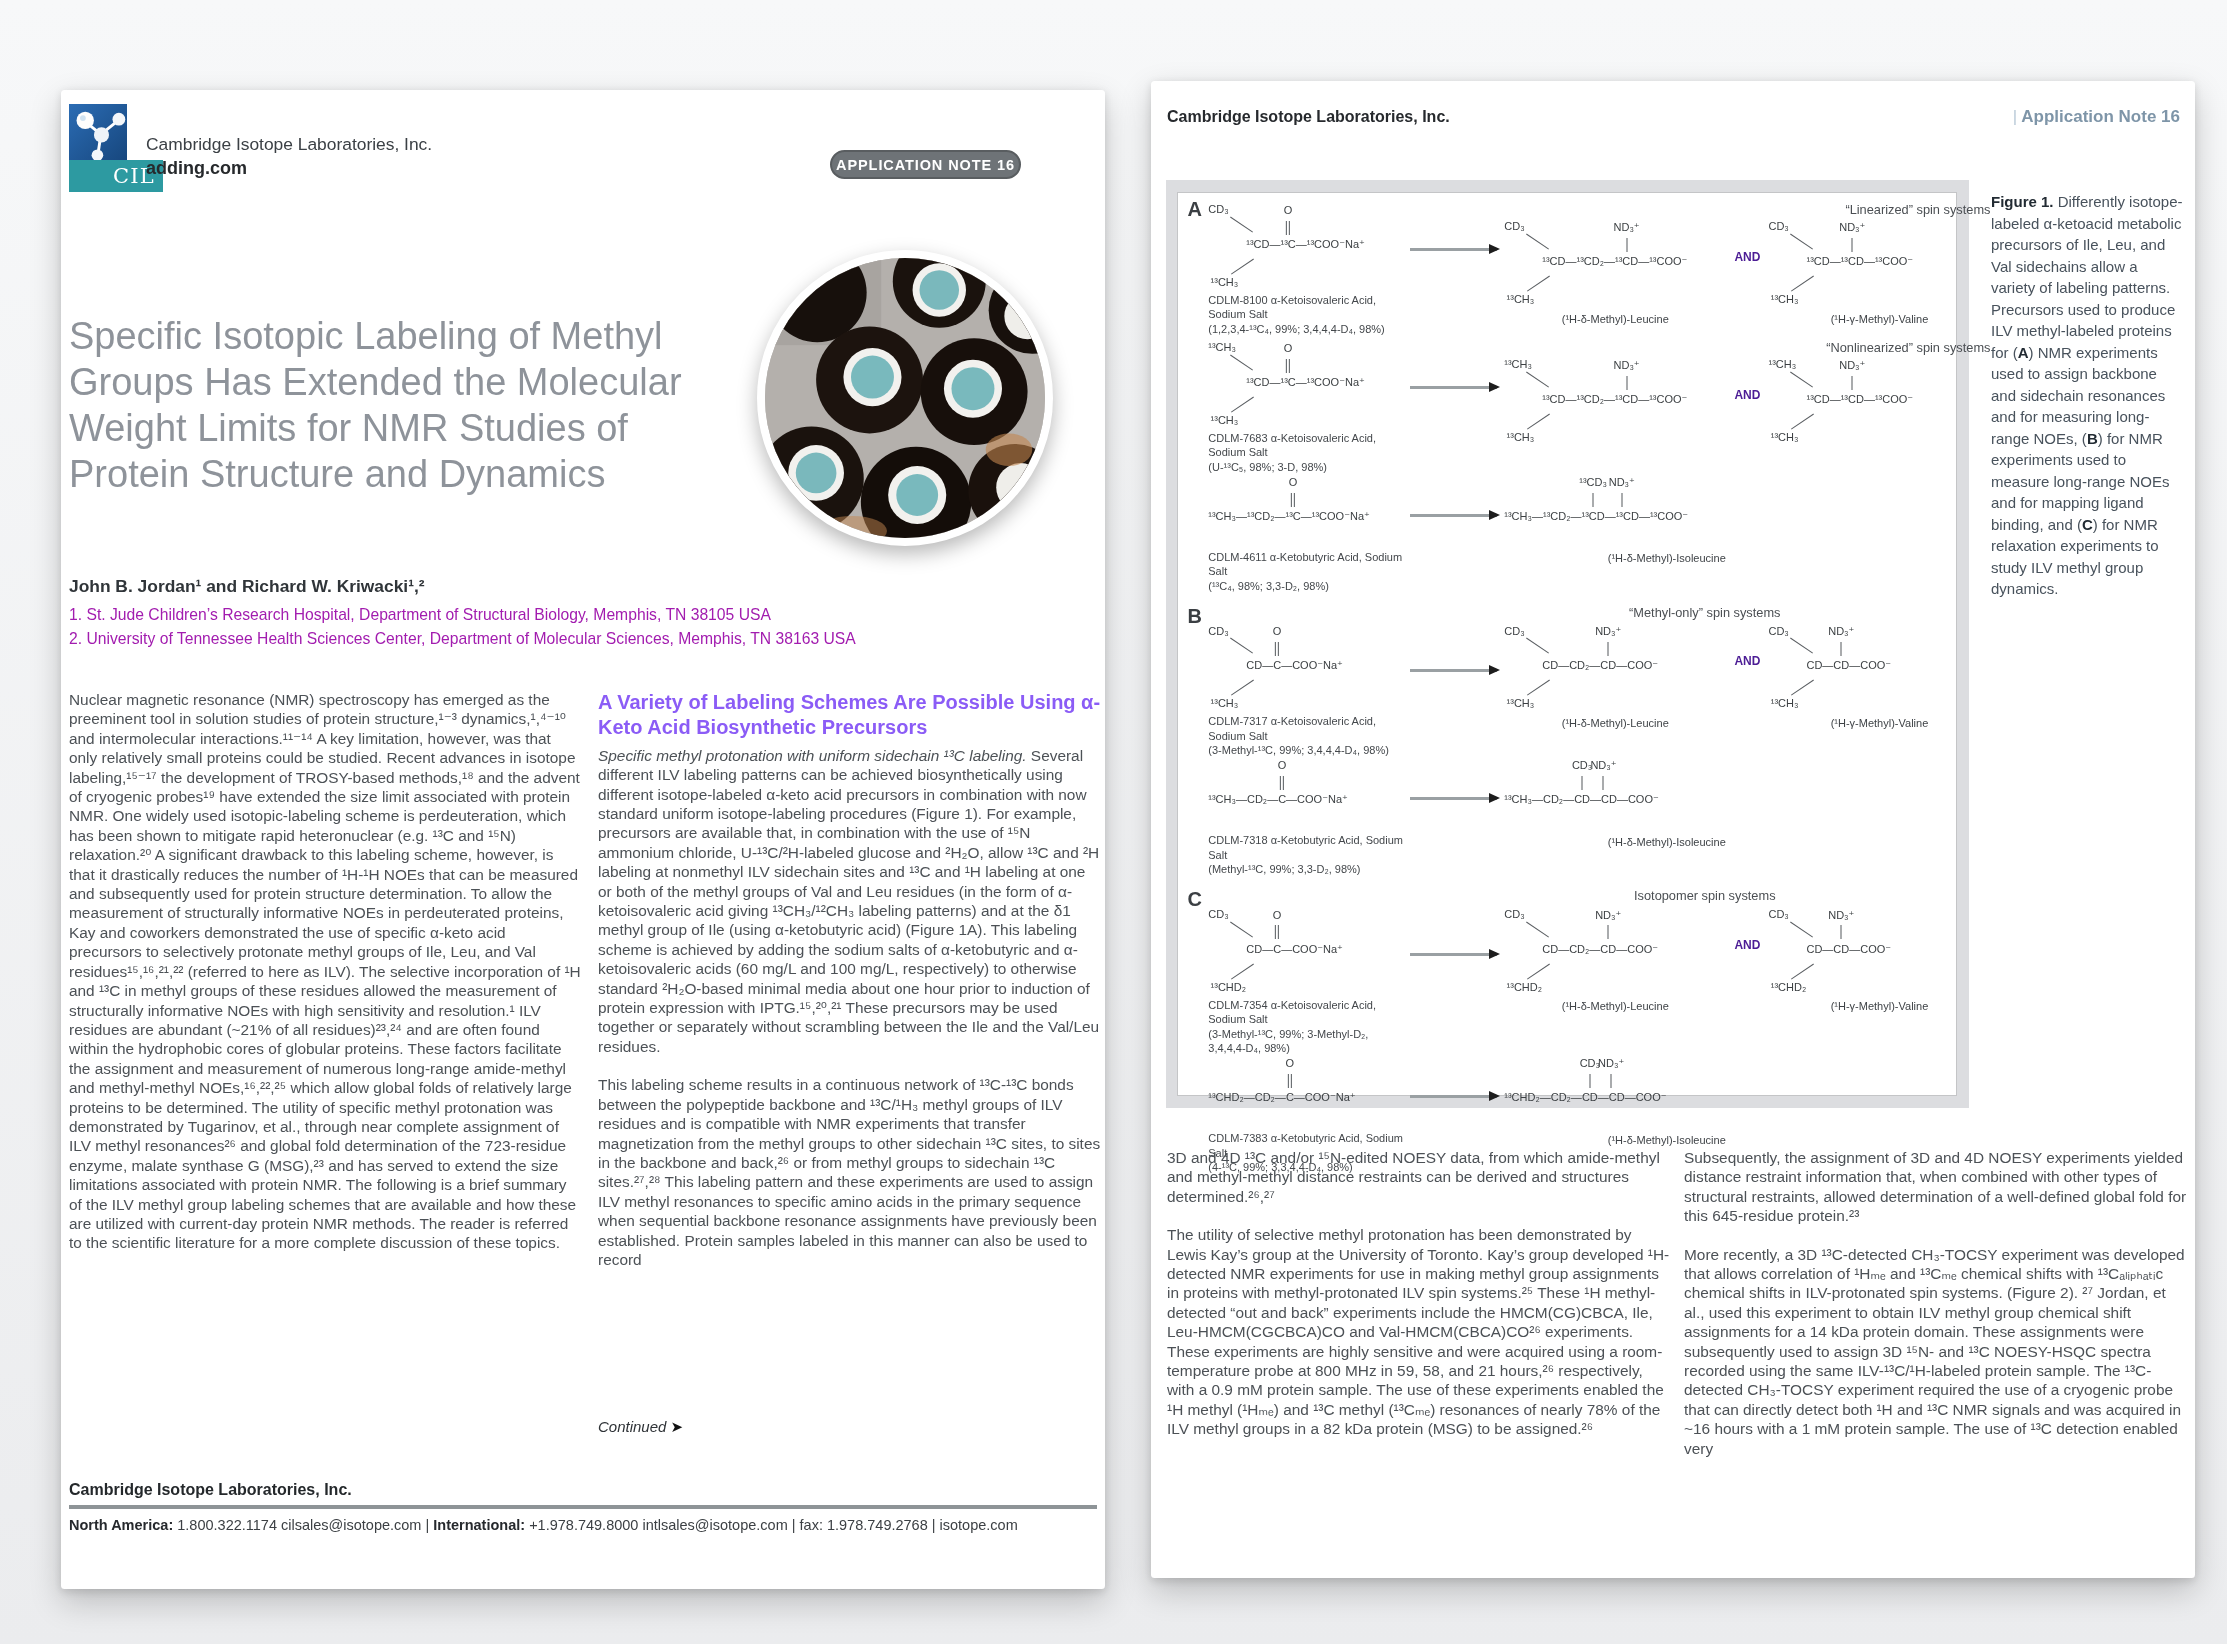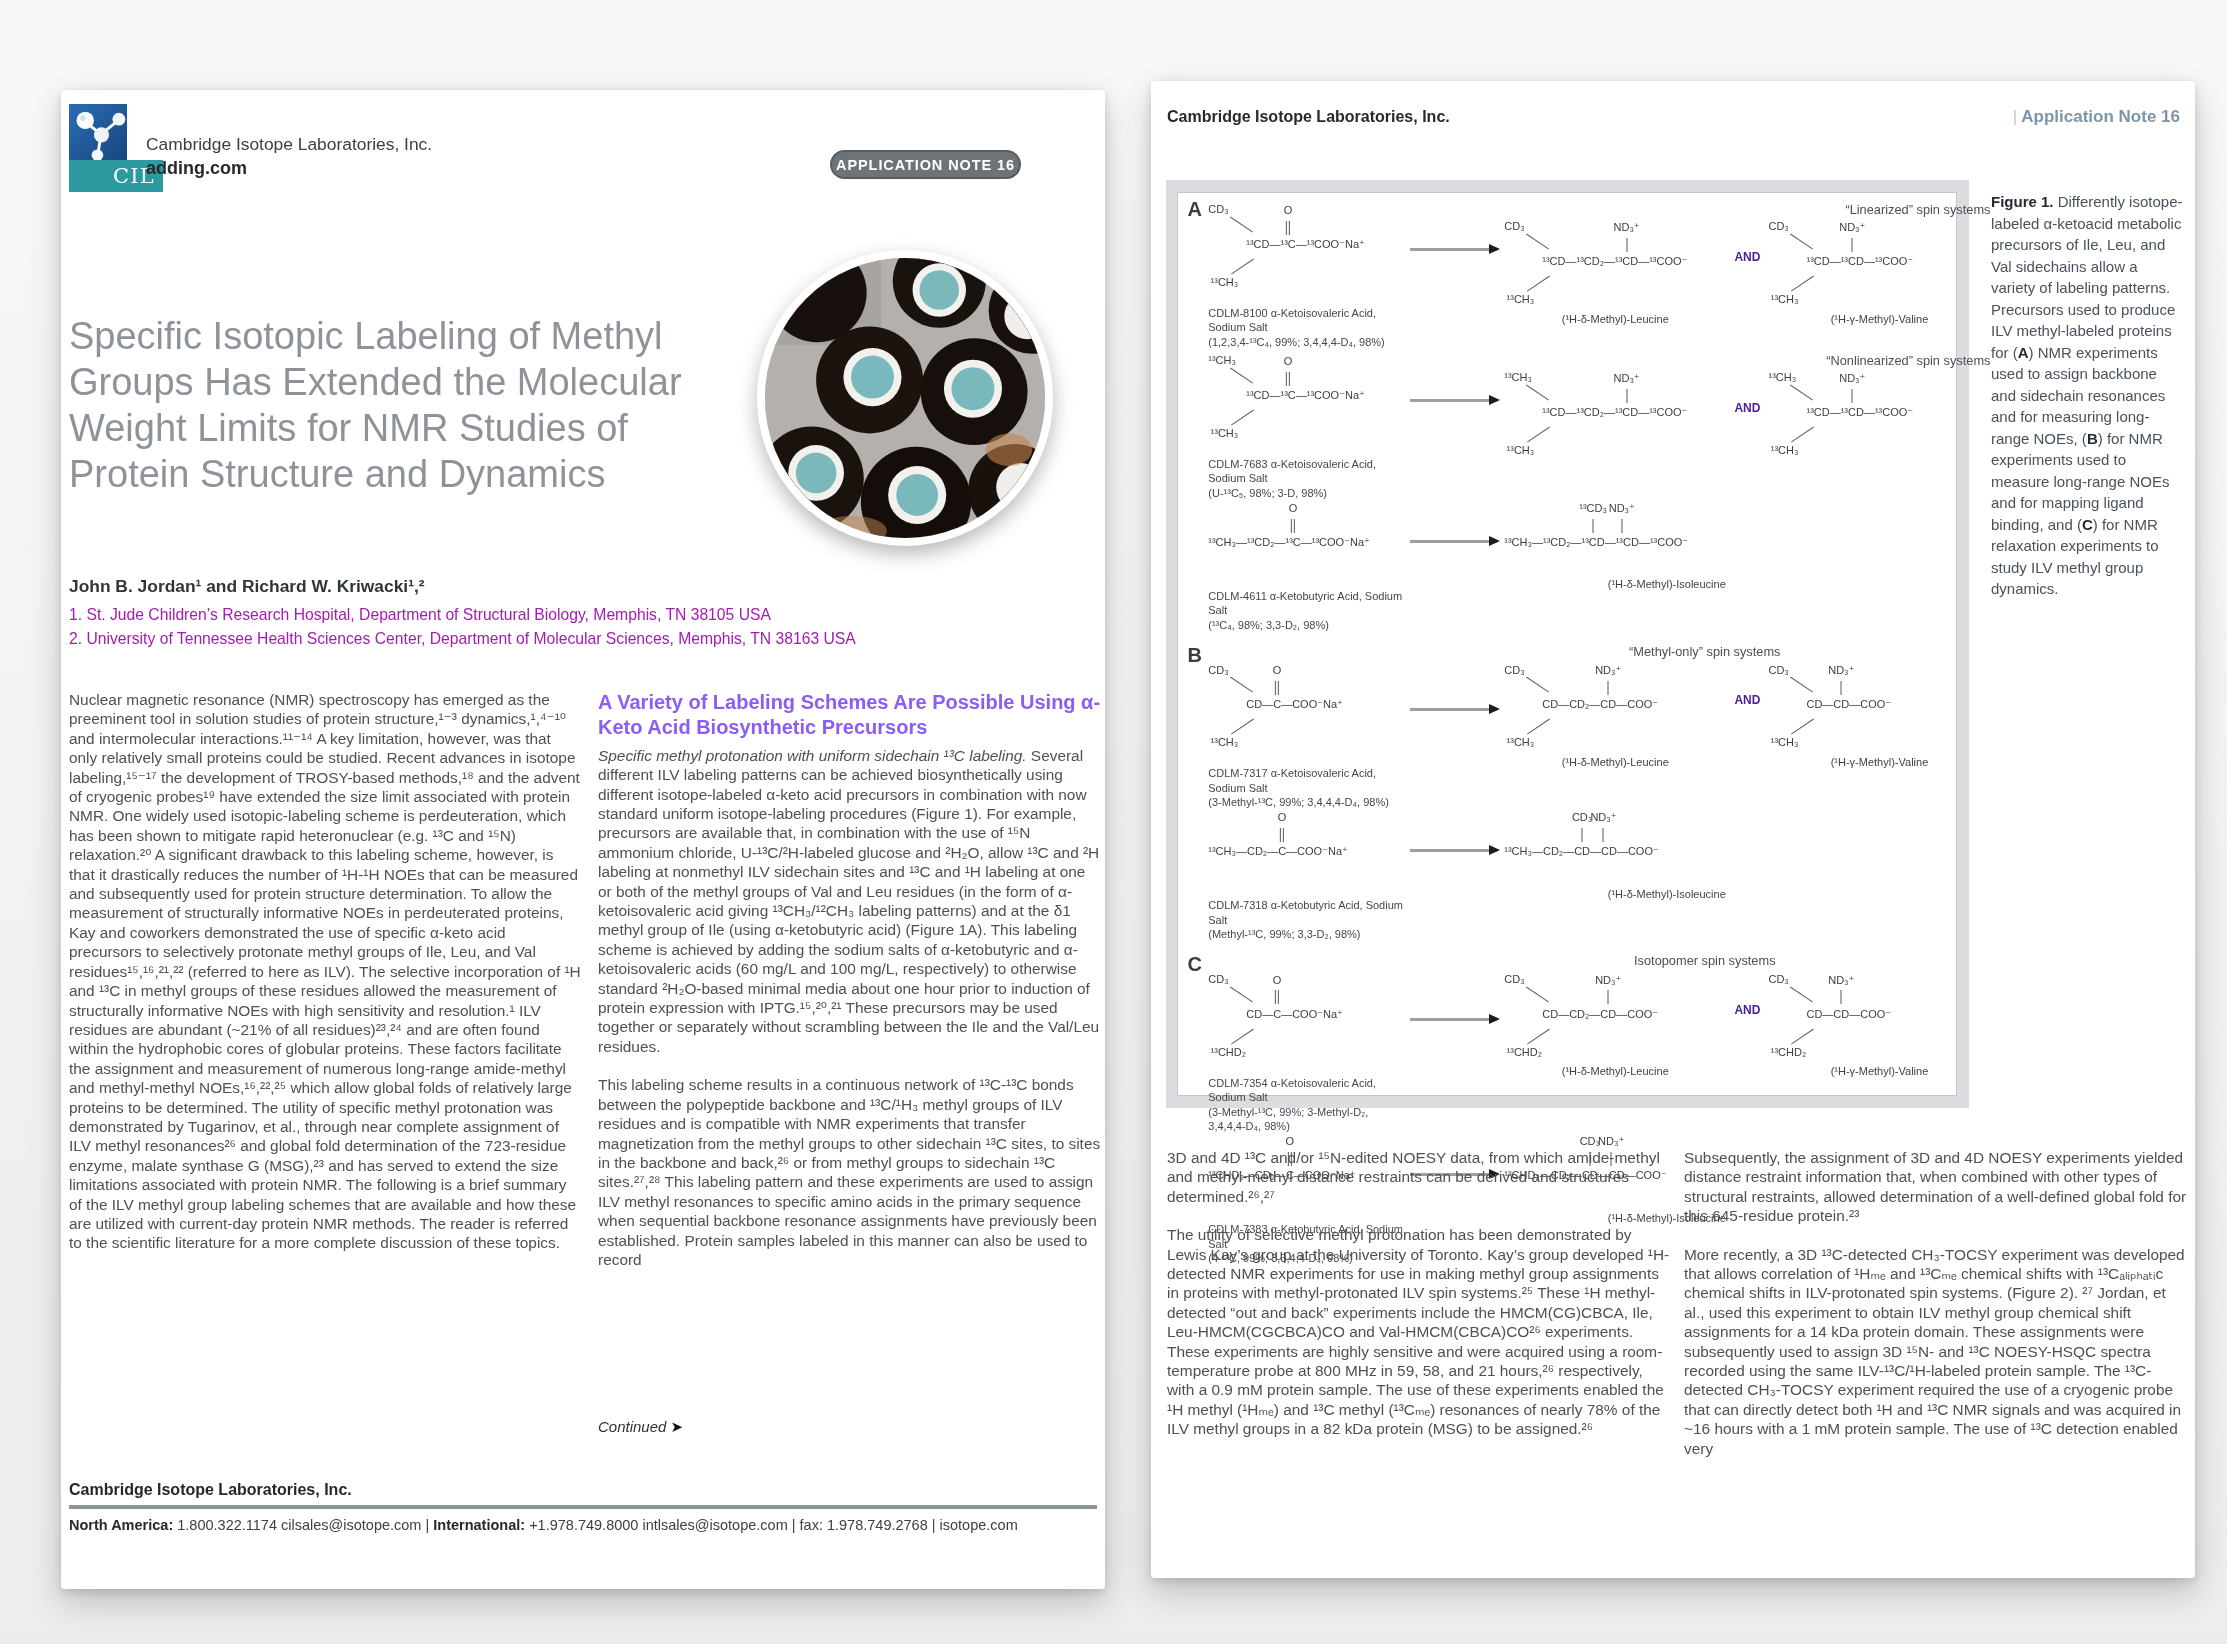--- a/index.html
+++ b/index.html
@@ -60,21 +60,21 @@
   .p2col1 p,.p2col2 p{margin:0 0 19px 0;}
 
   
   .fsection{position:relative;padding-left:3.5px;}
   .sletter{position:absolute;left:0;top:0;font-size:20px;font-weight:bold;color:#3b3f43;}
   .fdiv{height:2.9px;background:#a9adb0;margin:4.6px -9.3px;}
   .frow{display:flex;gap:7px;position:relative;margin:3.5px 0 2.3px 17.4px;}
   .ghead{font-size:12.8px;color:#4b4f53;text-align:right;margin-bottom:2.3px;}
   .sechead{font-size:12.8px;color:#4b4f53;text-align:center;width:60%;margin-left:38%;}
   .reactant{width:195px;flex:none;}
-  .cat{margin-top:17px;font-size:11px;line-height:14.5px;color:#43474b;}
+  .cat{margin-top:4px;font-size:11px;line-height:14.5px;color:#43474b;}
   .rarrow{width:87px;flex:none;height:2.9px;background:#9aa0a3;position:relative;margin-top:46px;}
   .rarrow::after{content:"";position:absolute;right:-2.3px;top:-4px;
                  border-left:11.6px solid #1d1d1d;border-top:5.2px solid transparent;border-bottom:5.2px solid transparent;}
   .frow.linear .rarrow{margin-top:36px;}
   .products{flex:1;}
   .prow{display:flex;gap:5.8px;}
   .and{align-self:center;font-weight:bold;font-size:12px;color:#4c1d95;margin:0 2.3px;padding-bottom:11.6px;}
 
   .mol{position:relative;font-size:11px;color:#3c4043;flex:none;}
   .kmol,.amol{width:191px;height:87px;}

